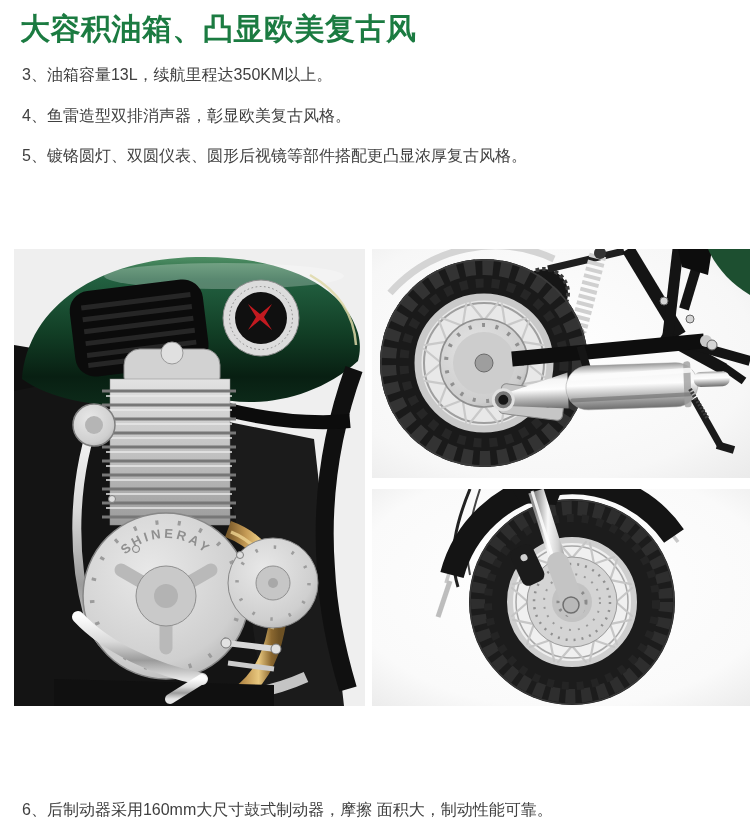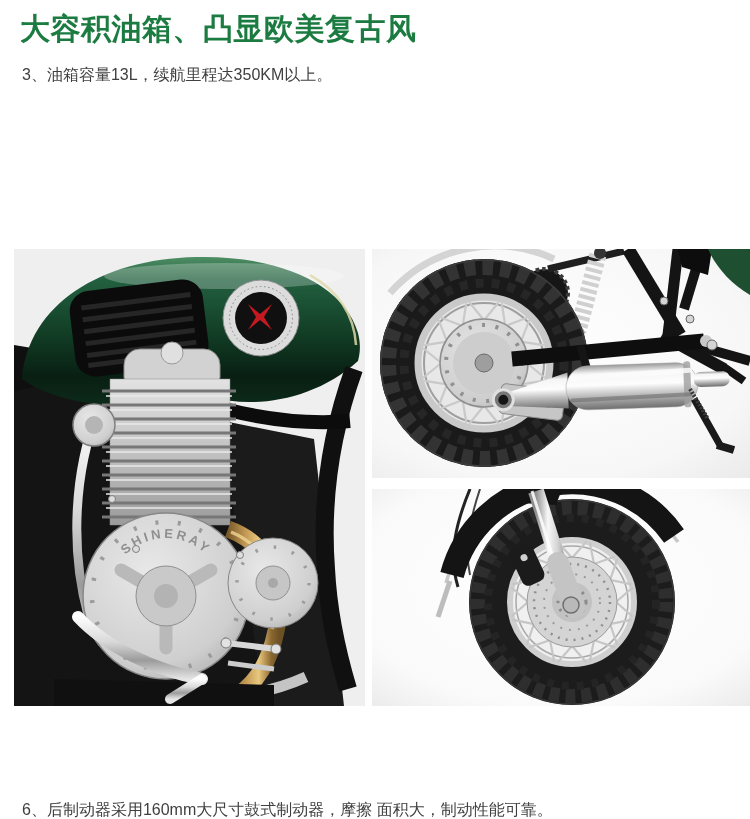--- a/index.html
+++ b/index.html
@@ -57,20 +57,22 @@
   svg { display:block; }
   .sh-text { font-family:"Liberation Sans","DejaVu Sans",sans-serif; font-weight:bold; font-size:13px; letter-spacing:3px; fill:#8f8f8f; }
 </style>
 </head>
 <body>
 
 <div class="page">
 
   <h1 class="sec-heading h-top">大容积油箱、凸显欧美复古风</h1>
   <p class="feature f3">3、油箱容量13L，续航里程达350KM以上。</p>
+  <p class="feature f4">4、鱼雷造型双排消声器，彰显欧美复古风格。</p>
+  <p class="feature f5">5、镀铬圆灯、双圆仪表、圆形后视镜等部件搭配更凸显浓厚复古风格。</p>
 
   <div class="gallery">
 
     <figure class="photo">
       <svg width="351" height="457" viewBox="0 0 351 457">
         <defs>
           <linearGradient id="tankG" x1="0" y1="0" x2="0" y2="1">
             <stop offset="0" stop-color="#4f8f64"></stop>
               <stop offset="0.15" stop-color="#226040"></stop>
             <stop offset="0.5" stop-color="#123f26"></stop>

